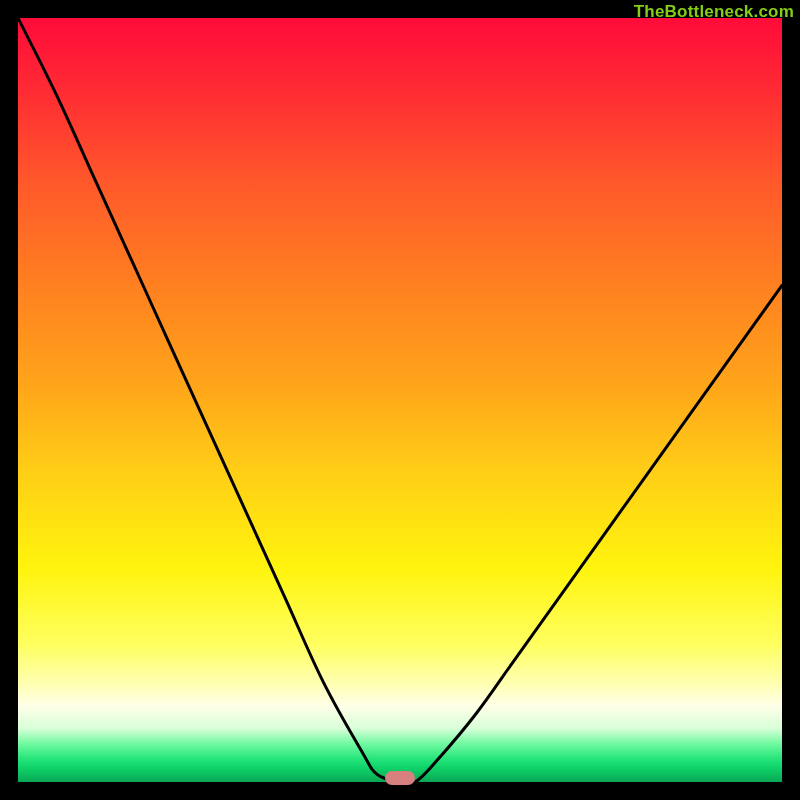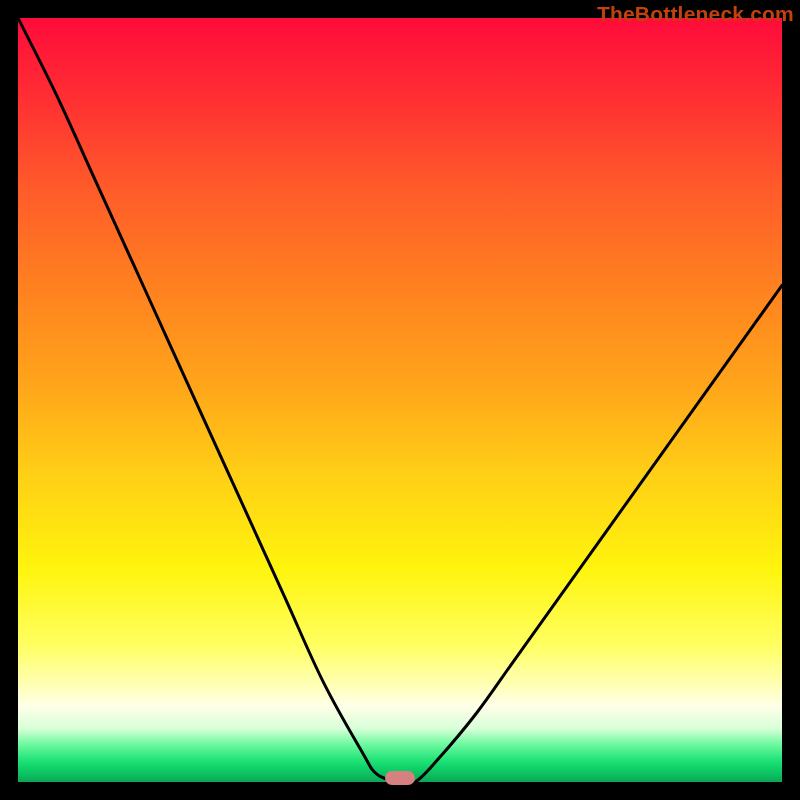--- a/index.html
+++ b/index.html
@@ -62,24 +62,24 @@
     width: 30px;
     height: 14px;
     border-radius: 7px;
     background: #d68080;
     transform: translate(-50%, -50%);
   }
   .watermark {
     position: absolute;
     top: 2px;
     right: 6px;
-    font-size: 21px;
+    font-size: 17px;
     font-weight: 600;
     letter-spacing: 0.2px;
-    color: #c2410c;
+    color: #84cc16;
   }
 </style>
 </head>
 <body>
 
 <div class="frame">
 
   <div class="plot-area">
 
     <svg class="curve-svg" viewBox="0 0 764 764" preserveAspectRatio="none">

